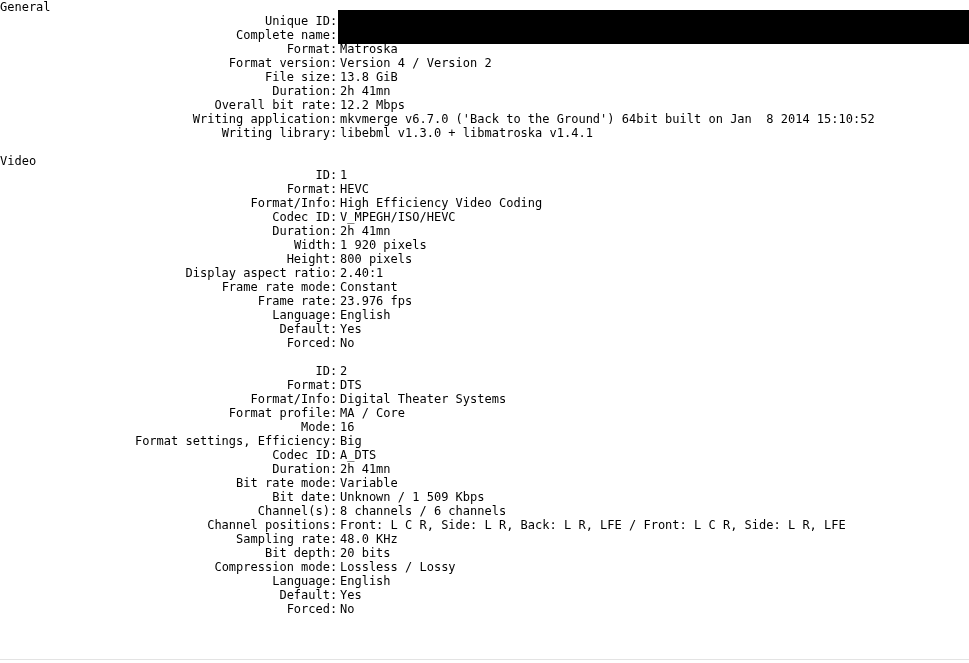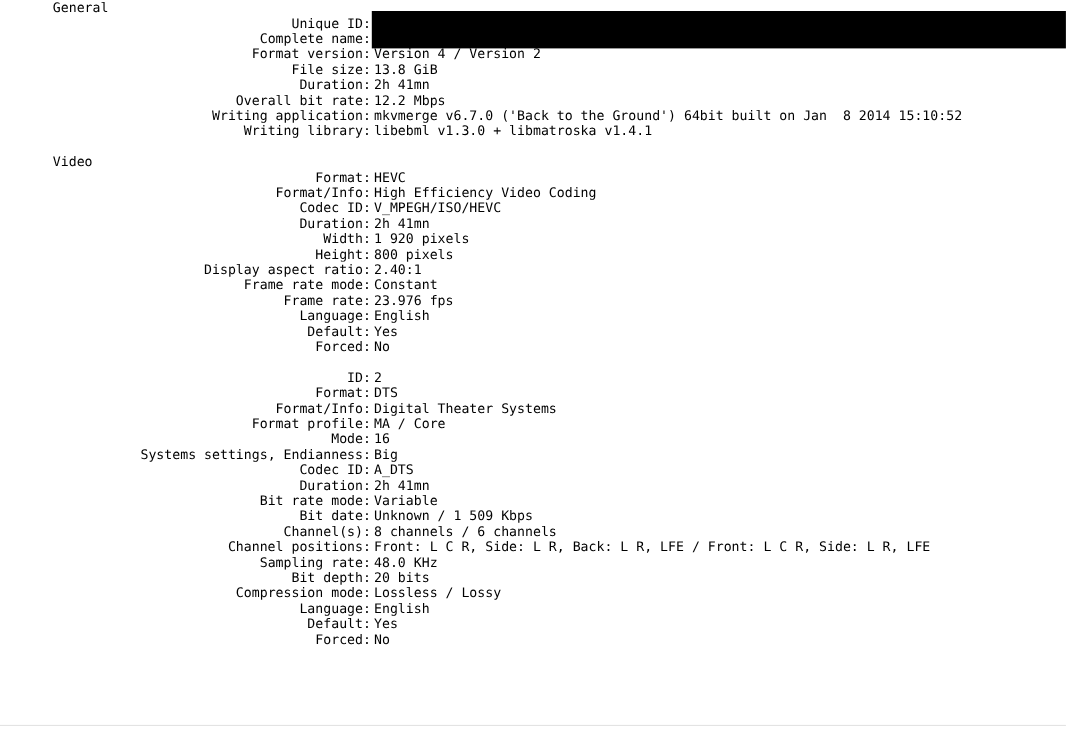--- a/index.html
+++ b/index.html
@@ -29,21 +29,20 @@
     height: 14px;
     line-height: 14px;
     white-space: pre;
     position: relative;
   }
   .line.blank { height: 14px; }
   .sec-head {
     height: 14px;
     line-height: 14px;
     white-space: pre;
-    margin-left: 48px;
   }
   .lbl {
     display: inline-block;
     width: 330px;
     white-space: pre;
     overflow: hidden;
     vertical-align: top;
     text-align: right;
   }
   .colon {
@@ -83,47 +82,49 @@
   }
 </style>
 </head>
 <body>
 
 <div id="report">
   <div id="report-body">
       <div class="sec-head">General</div>
       <div class="line"><span class="lbl">Unique ID</span><span class="colon">:</span><span class="val"></span></div>
       <div class="line"><span class="lbl">Complete name</span><span class="colon">:</span><span class="val"></span></div>
+      <div class="line"><span class="lbl">Format</span><span class="colon">:</span><span class="val">Matroska</span></div>
       <div class="line"><span class="lbl">Format version</span><span class="colon">:</span><span class="val">Version 4 / Version 2</span></div>
       <div class="line"><span class="lbl">File size</span><span class="colon">:</span><span class="val">13.8 GiB</span></div>
       <div class="line"><span class="lbl">Duration</span><span class="colon">:</span><span class="val">2h 41mn</span></div>
       <div class="line"><span class="lbl">Overall bit rate</span><span class="colon">:</span><span class="val">12.2 Mbps</span></div>
       <div class="line"><span class="lbl">Writing application</span><span class="colon">:</span><span class="val">mkvmerge v6.7.0 ('Back to the Ground') 64bit built on Jan  8 2014 15:10:52</span></div>
       <div class="line"><span class="lbl">Writing library</span><span class="colon">:</span><span class="val">libebml v1.3.0 + libmatroska v1.4.1</span></div>
       <div class="line blank">&nbsp;</div>
       <div class="sec-head">Video</div>
+      <div class="line"><span class="lbl">ID</span><span class="colon">:</span><span class="val">1</span></div>
       <div class="line"><span class="lbl">Format</span><span class="colon">:</span><span class="val">HEVC</span></div>
       <div class="line"><span class="lbl">Format/Info</span><span class="colon">:</span><span class="val">High Efficiency Video Coding</span></div>
       <div class="line"><span class="lbl">Codec ID</span><span class="colon">:</span><span class="val">V_MPEGH/ISO/HEVC</span></div>
       <div class="line"><span class="lbl">Duration</span><span class="colon">:</span><span class="val">2h 41mn</span></div>
       <div class="line"><span class="lbl">Width</span><span class="colon">:</span><span class="val">1 920 pixels</span></div>
       <div class="line"><span class="lbl">Height</span><span class="colon">:</span><span class="val">800 pixels</span></div>
       <div class="line"><span class="lbl">Display aspect ratio</span><span class="colon">:</span><span class="val">2.40:1</span></div>
       <div class="line"><span class="lbl">Frame rate mode</span><span class="colon">:</span><span class="val">Constant</span></div>
       <div class="line"><span class="lbl">Frame rate</span><span class="colon">:</span><span class="val">23.976 fps</span></div>
       <div class="line"><span class="lbl">Language</span><span class="colon">:</span><span class="val">English</span></div>
       <div class="line"><span class="lbl">Default</span><span class="colon">:</span><span class="val">Yes</span></div>
       <div class="line"><span class="lbl">Forced</span><span class="colon">:</span><span class="val">No</span></div>
       <div class="line blank">&nbsp;</div>
       <div class="line"><span class="lbl">ID</span><span class="colon">:</span><span class="val">2</span></div>
       <div class="line"><span class="lbl">Format</span><span class="colon">:</span><span class="val">DTS</span></div>
       <div class="line"><span class="lbl">Format/Info</span><span class="colon">:</span><span class="val">Digital Theater Systems</span></div>
       <div class="line"><span class="lbl">Format profile</span><span class="colon">:</span><span class="val">MA / Core</span></div>
       <div class="line"><span class="lbl">Mode</span><span class="colon">:</span><span class="val">16</span></div>
-      <div class="line"><span class="lbl">Systems settings, Endianness</span><span class="colon">:</span><span class="val">Big</span></div>
+      <div class="line"><span class="lbl">Format settings, Efficiency</span><span class="colon">:</span><span class="val">Big</span></div>
       <div class="line"><span class="lbl">Codec ID</span><span class="colon">:</span><span class="val">A_DTS</span></div>
       <div class="line"><span class="lbl">Duration</span><span class="colon">:</span><span class="val">2h 41mn</span></div>
       <div class="line"><span class="lbl">Bit rate mode</span><span class="colon">:</span><span class="val">Variable</span></div>
       <div class="line"><span class="lbl">Bit date</span><span class="colon">:</span><span class="val">Unknown / 1 509 Kbps</span></div>
       <div class="line"><span class="lbl">Channel(s)</span><span class="colon">:</span><span class="val">8 channels / 6 channels</span></div>
       <div class="line"><span class="lbl">Channel positions</span><span class="colon">:</span><span class="val">Front: L C R, Side: L R, Back: L R, LFE / Front: L C R, Side: L R, LFE</span></div>
       <div class="line"><span class="lbl">Sampling rate</span><span class="colon">:</span><span class="val">48.0 KHz</span></div>
       <div class="line"><span class="lbl">Bit depth</span><span class="colon">:</span><span class="val">20 bits</span></div>
       <div class="line"><span class="lbl">Compression mode</span><span class="colon">:</span><span class="val">Lossless / Lossy</span></div>
       <div class="line"><span class="lbl">Language</span><span class="colon">:</span><span class="val">English</span></div>

